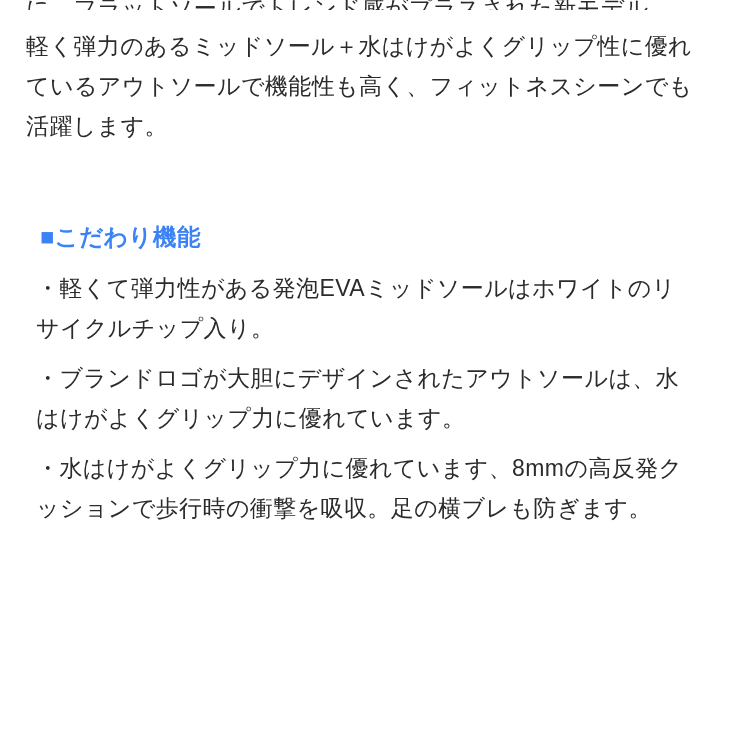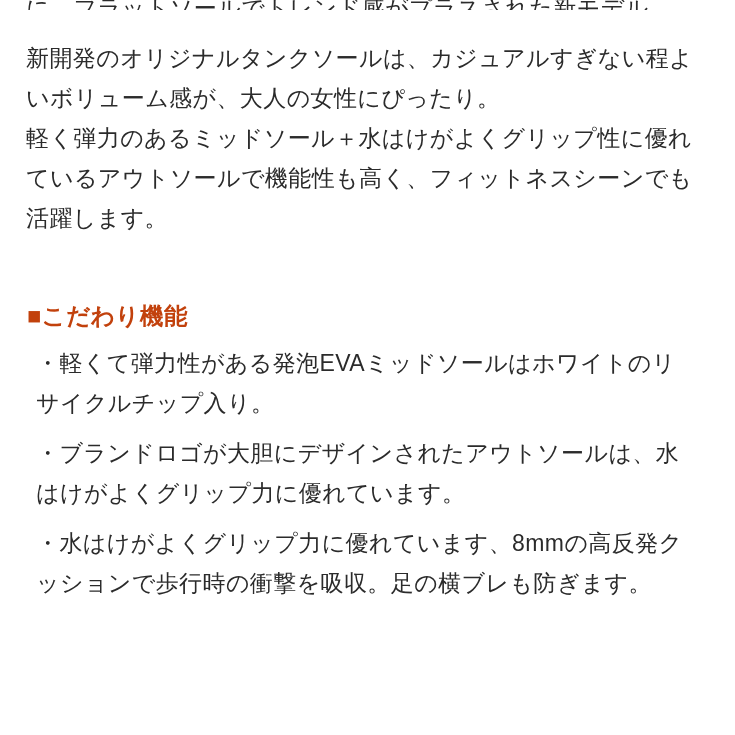--- a/index.html
+++ b/index.html
@@ -12,21 +12,21 @@
     background: #ffffff;
     font-family: "Liberation Sans", sans-serif;
     overflow: hidden;
   }
   .page {
     position: relative;
     width: 735px;
     height: 733px;
     background: #ffffff;
     box-sizing: border-box;
-    padding: 16px 26px;
+    padding: 4px 26px;
     overflow: hidden;
   }
   .clipped-line {
     position: absolute;
     top: -12px;
     left: 26px;
     right: 26px;
     height: 22px;
     overflow: hidden;
     color: #2b2b2b;
@@ -49,25 +49,25 @@
     line-height: 40px;
     letter-spacing: 0.4px;
   }
   .spacer-lg {
     height: 60px;
   }
   .spacer-md {
     height: 44px;
   }
   .heading {
-    margin: 1px;
+    margin: 14px;
     font-size: 23.5px;
     line-height: 34px;
     font-weight: bold;
-    color: #c2410c;
+    color: #3b82f6;
     letter-spacing: 0.5px;
   }
   .bullet-list {
     margin: 0;
     padding: 0;
     list-style: none;
   }
   .bullet-item {
     margin: 10px;
     color: #2b2b2b;
@@ -85,21 +85,20 @@
 </style>
 </head>
 <body>
 
 <div class="page">
 
   <div class="clipped-line">に、フラットソールでトレンド感がプラスされた新モデル。</div>
 
   <div class="body-block">
 
-    <p class="para">新開発のオリジナルタンクソールは、カジュアルすぎない程よいボリューム感が、大人の女性にぴったり。</p>
 
     <p class="para">軽く弾力のあるミッドソール＋水はけがよくグリップ性に優れているアウトソールで機能性も高く、フィットネスシーンでも活躍します。</p>
 
     <div class="spacer-lg"></div>
 
     <h2 class="heading">■こだわり機能</h2>
 
     <ul class="bullet-list">
       <li class="bullet-item">・軽くて弾力性がある発泡EVAミッドソールはホワイトのリサイクルチップ入り。</li>
       <li class="bullet-item">・ブランドロゴが大胆にデザインされたアウトソールは、水はけがよくグリップ力に優れています。</li>

